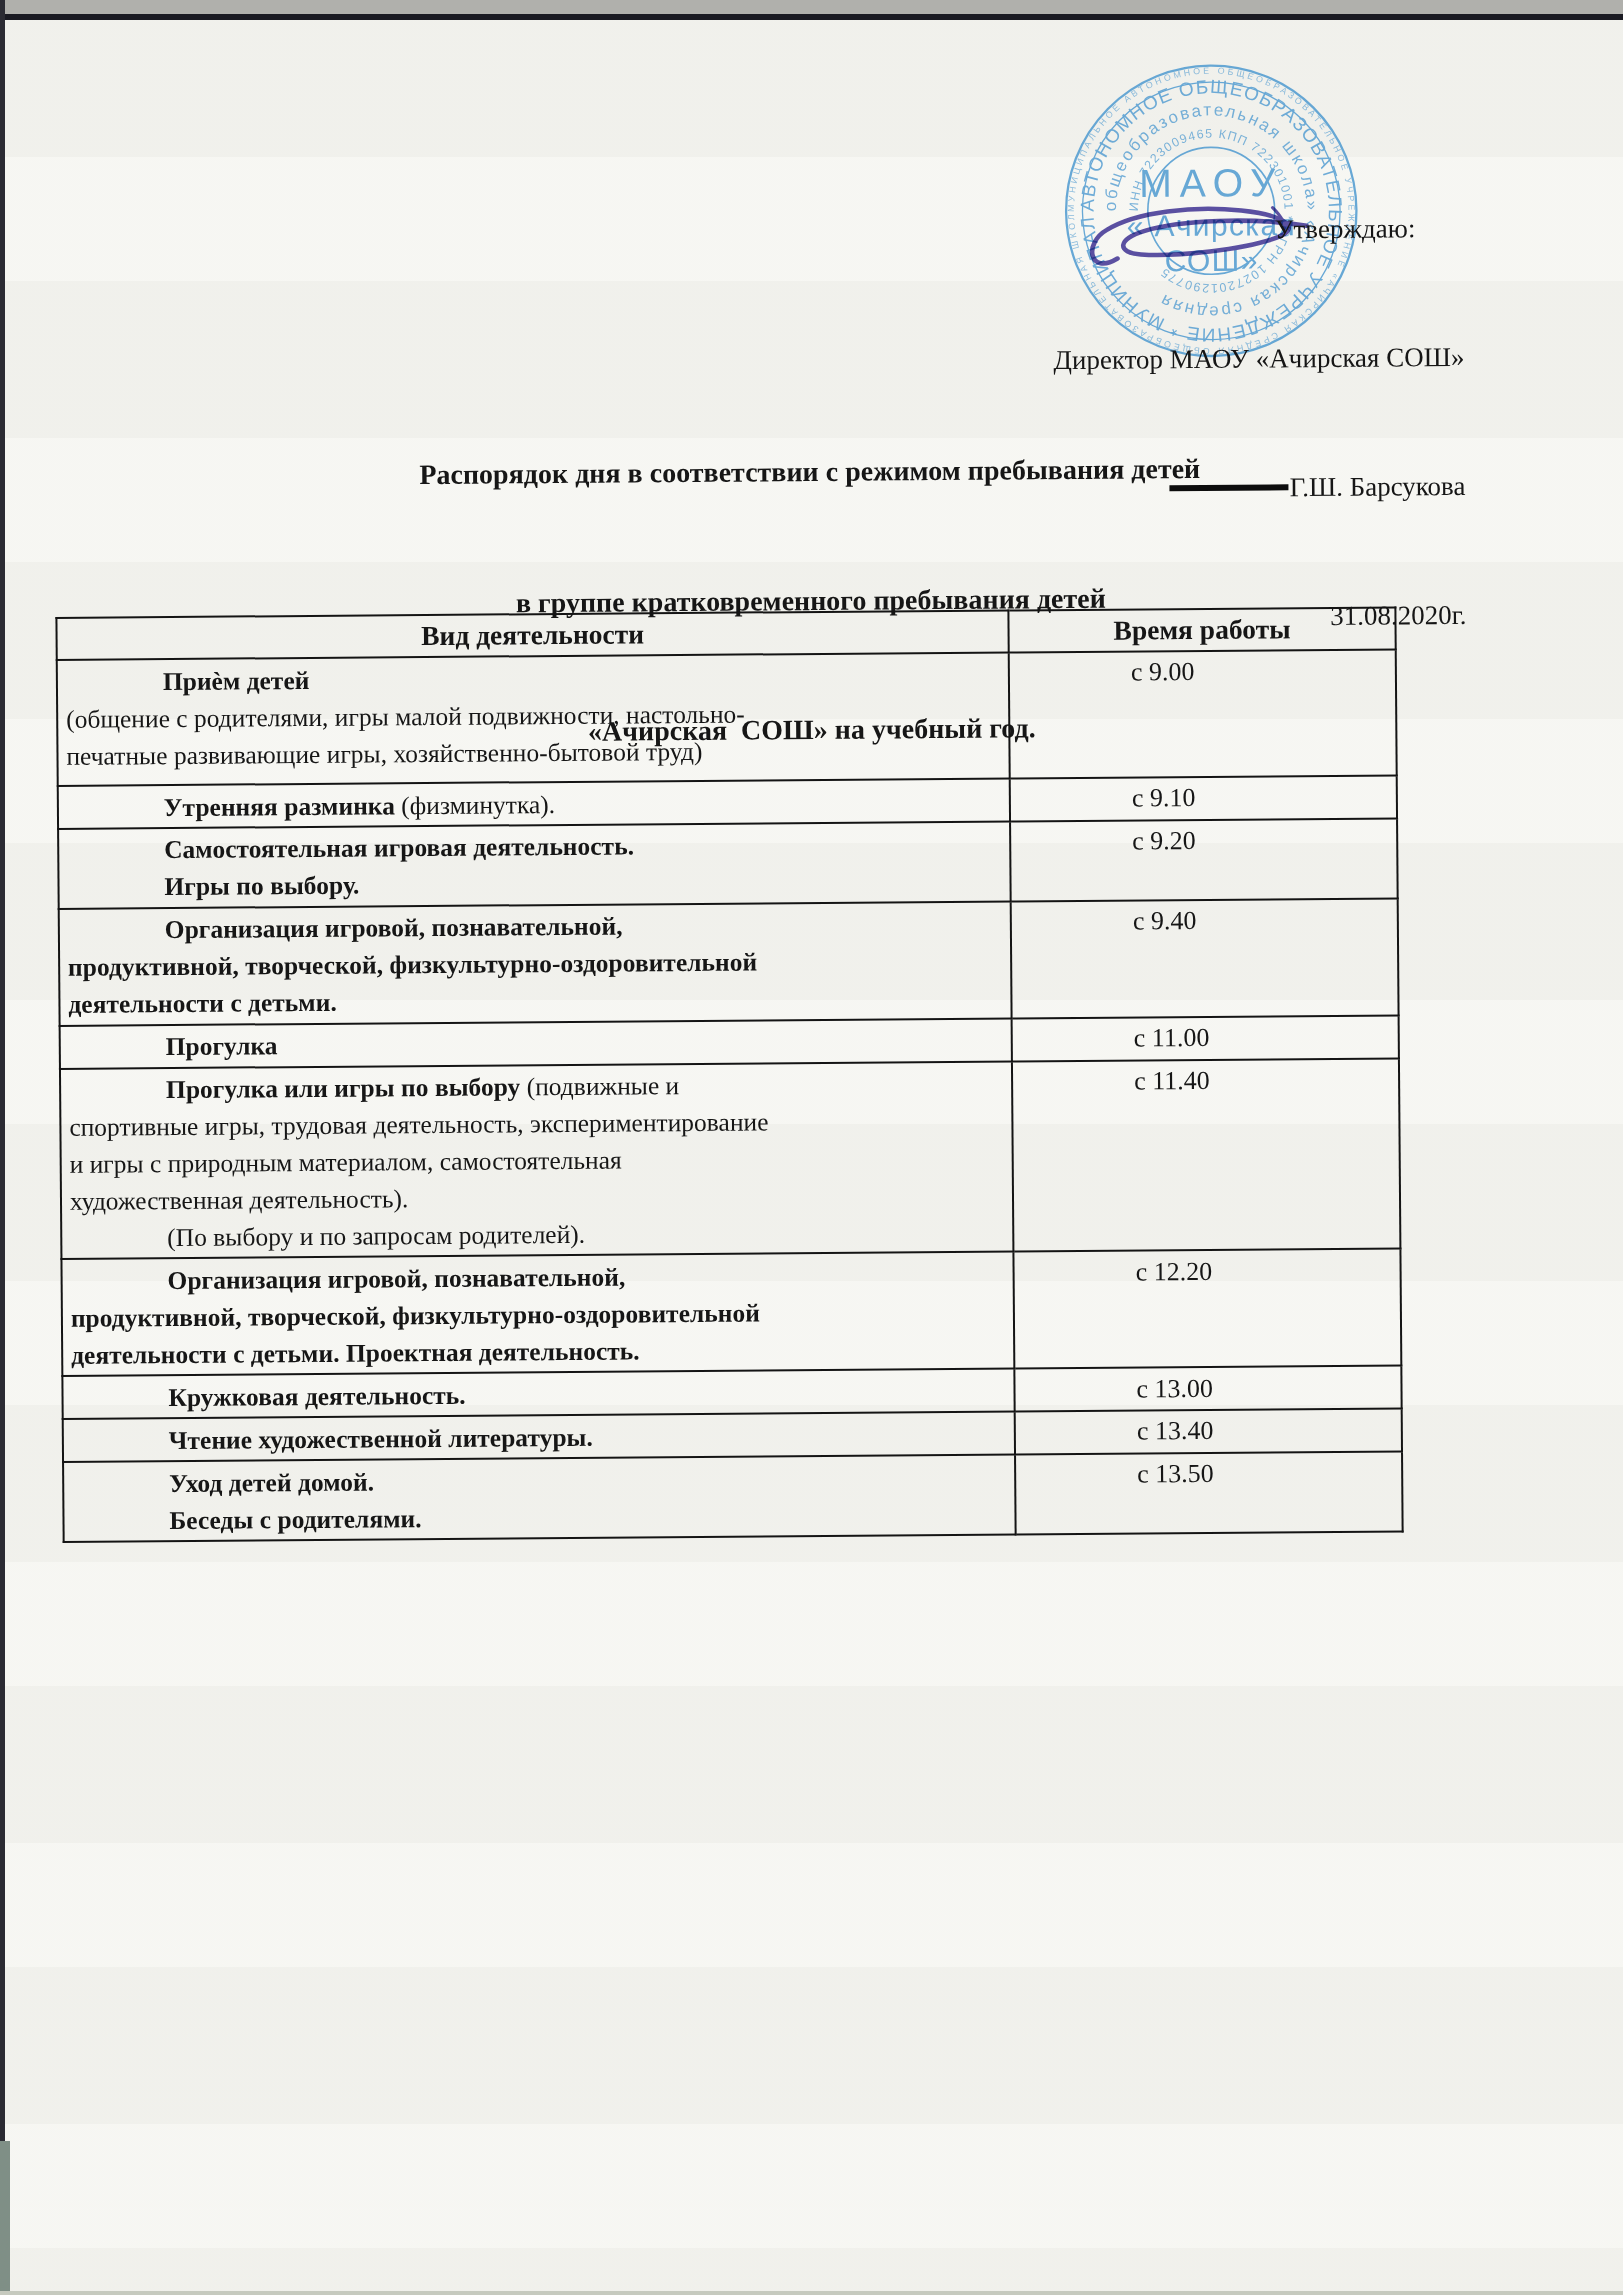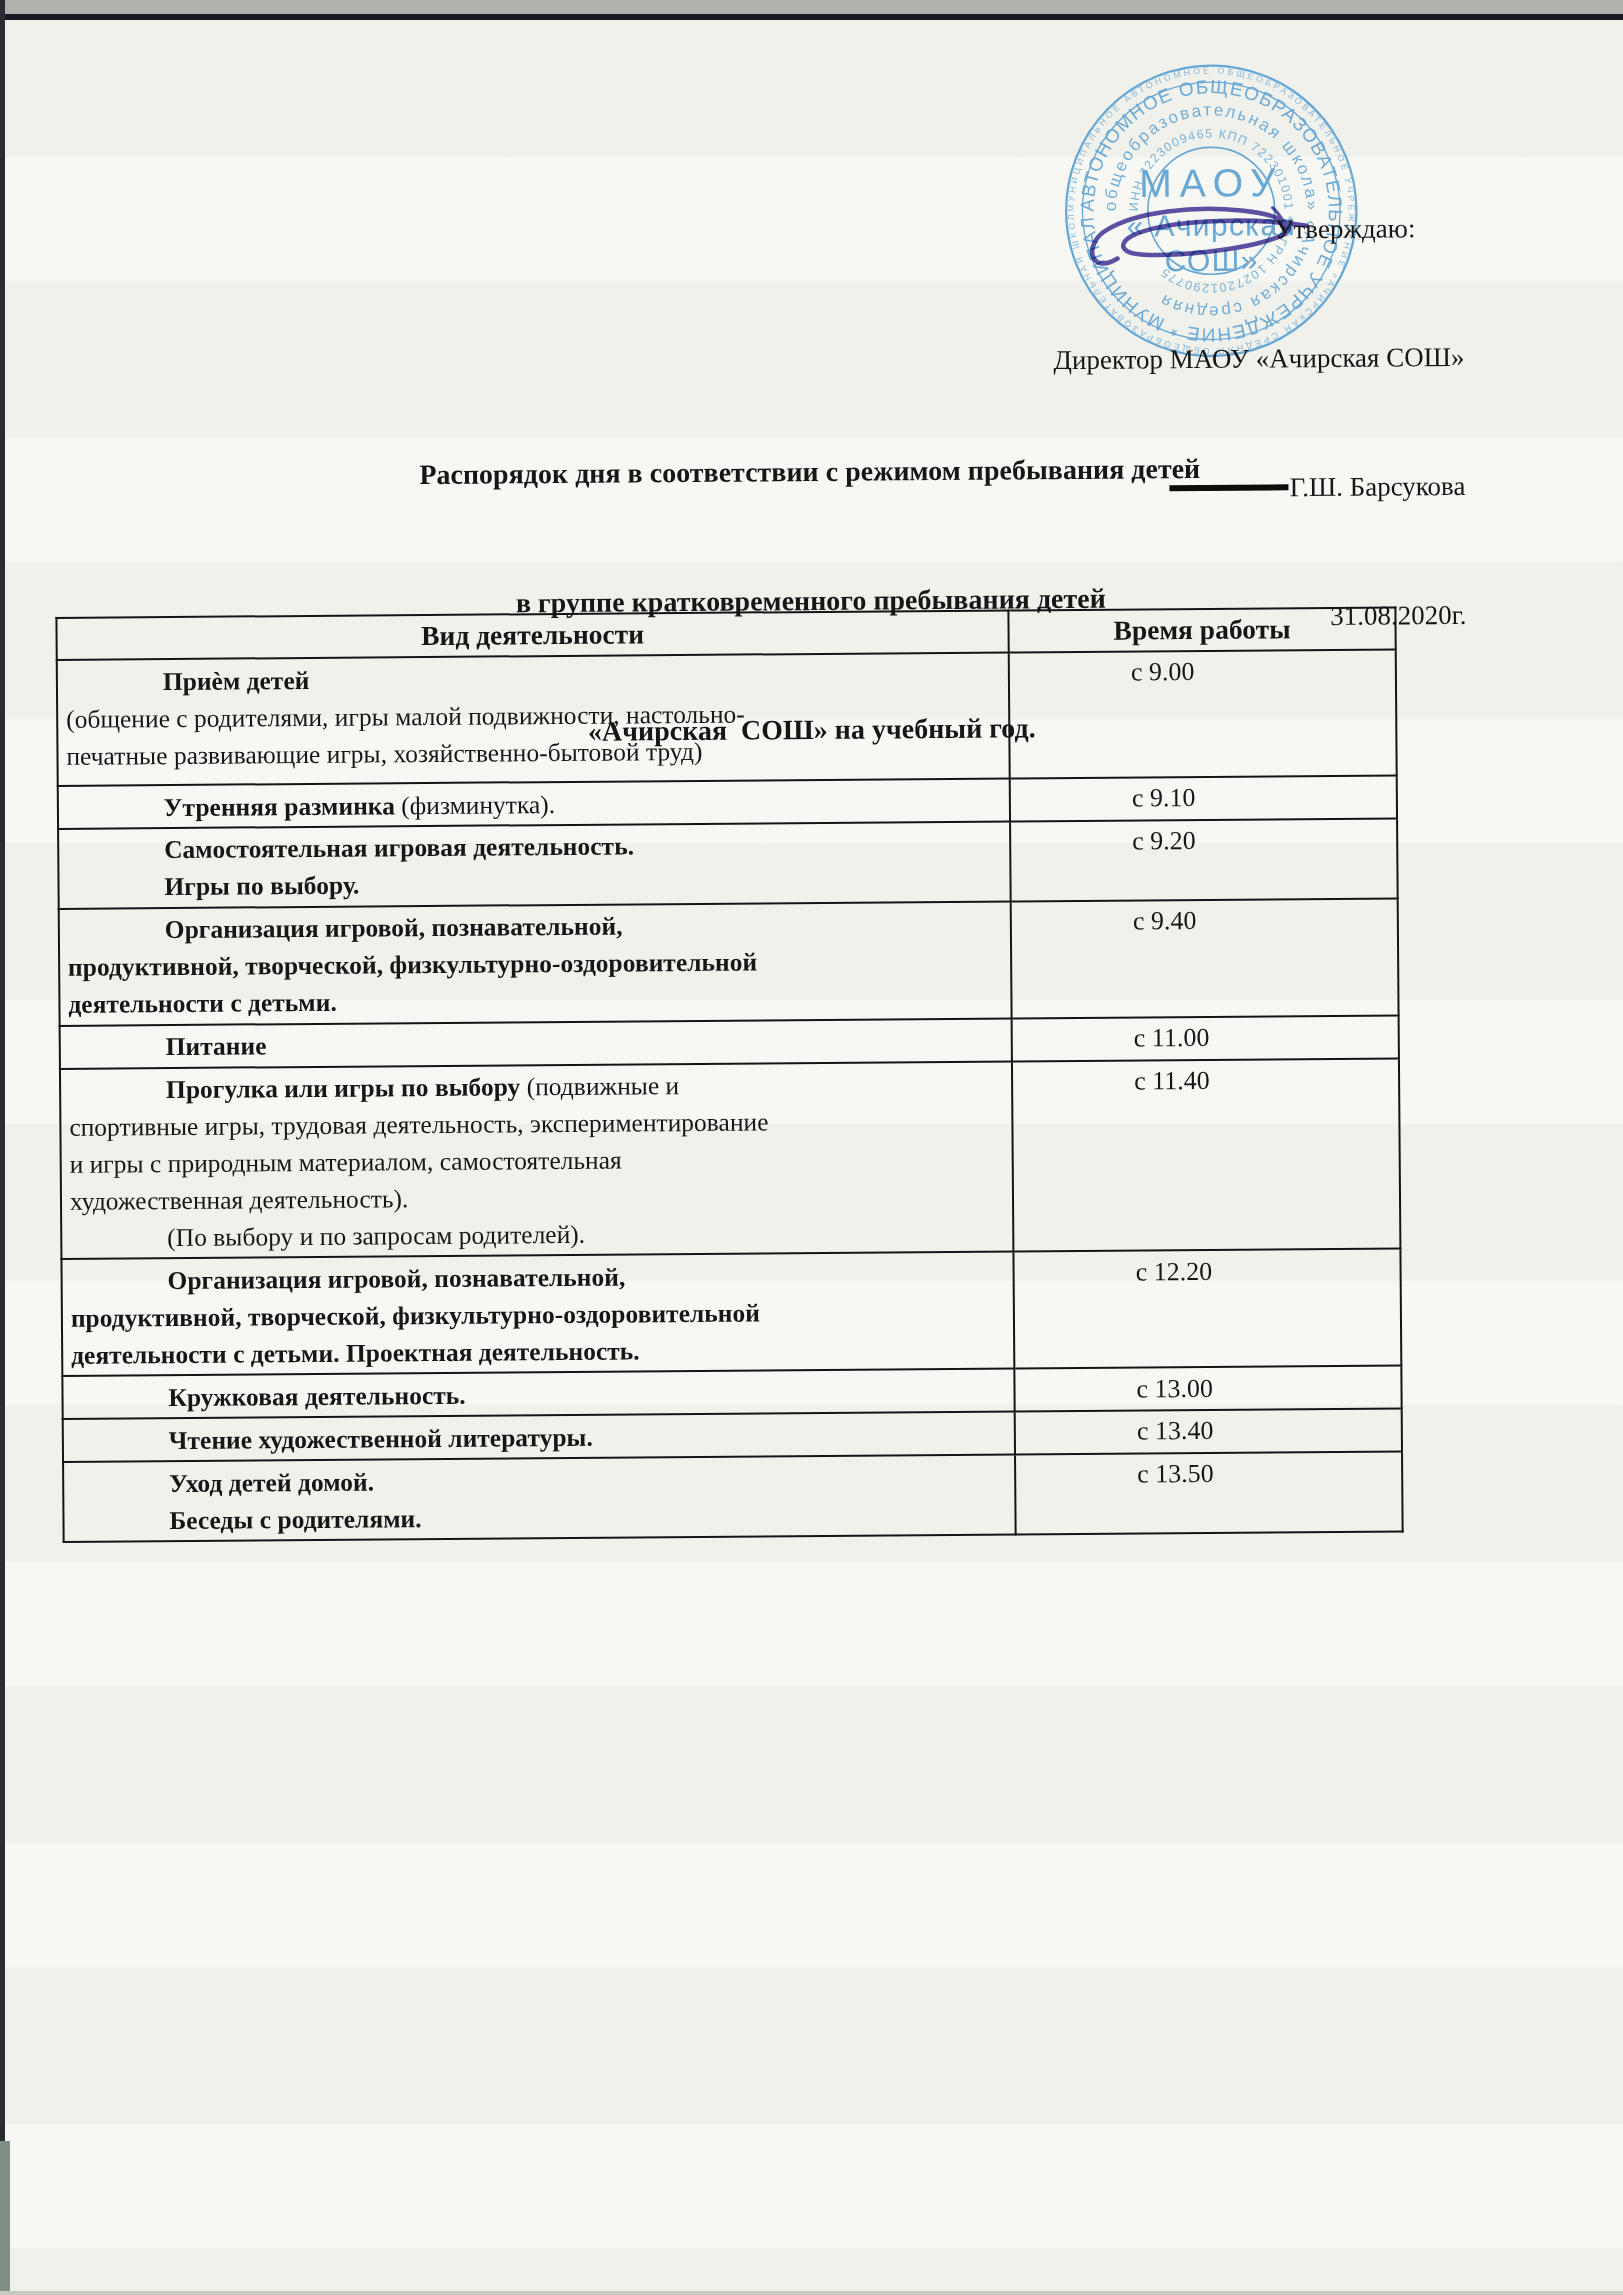--- a/index.html
+++ b/index.html
@@ -156,21 +156,21 @@
           <tr>
             <td class="act">
               <div class="ln ind"><span class="b">Организация игровой, познавательной,</span></div>
               <div class="ln"><span class="b">продуктивной, творческой, физкультурно-оздоровительной</span></div>
               <div class="ln"><span class="b">деятельности с детьми.</span></div>
             </td>
             <td class="time">с 9.40</td>
           </tr>
           <tr>
             <td class="act">
-              <div class="ln ind"><span class="b">Питание</span></div>
+              <div class="ln ind"><span class="b">Прогулка</span></div>
             </td>
             <td class="time">с 11.00</td>
           </tr>
           <tr>
             <td class="act">
               <div class="ln ind"><span class="b">Прогулка или игры по выбору</span><span class="r"> (подвижные и</span></div>
               <div class="ln"><span class="r">спортивные игры, трудовая деятельность, экспериментирование</span></div>
               <div class="ln"><span class="r">и игры с природным материалом, самостоятельная</span></div>
               <div class="ln"><span class="r">художественная деятельность).</span></div>
               <div class="ln ind"><span class="r">(По выбору и по запросам родителей).</span></div>

